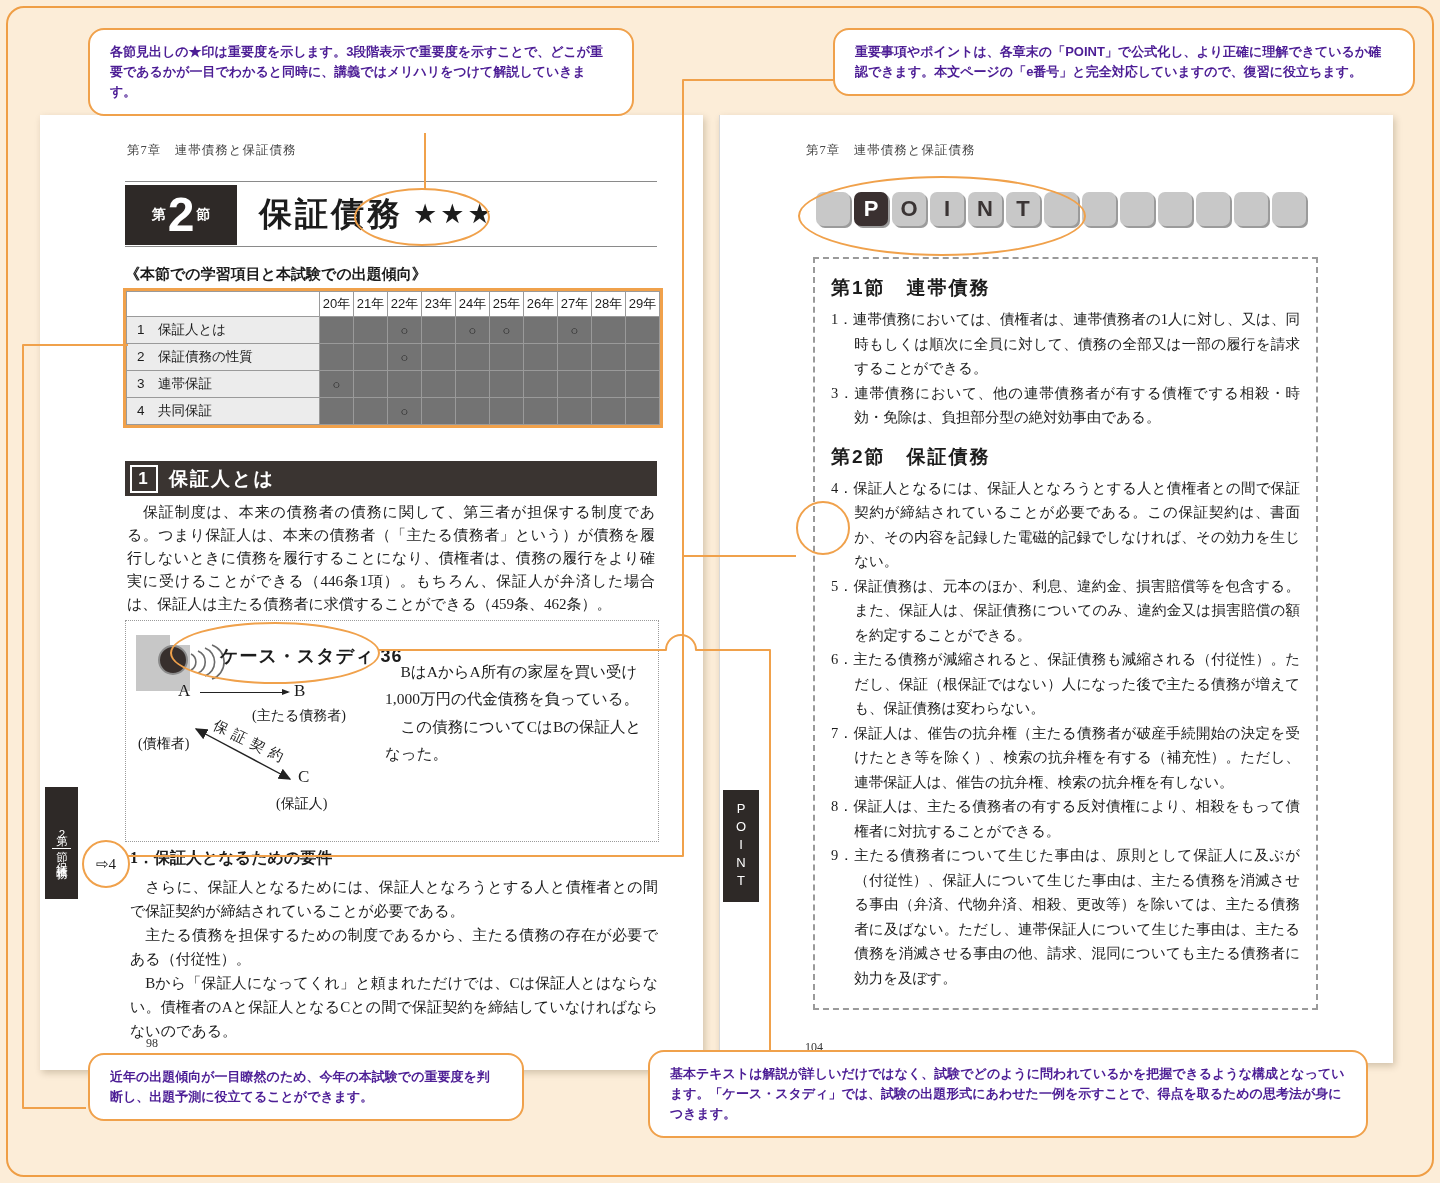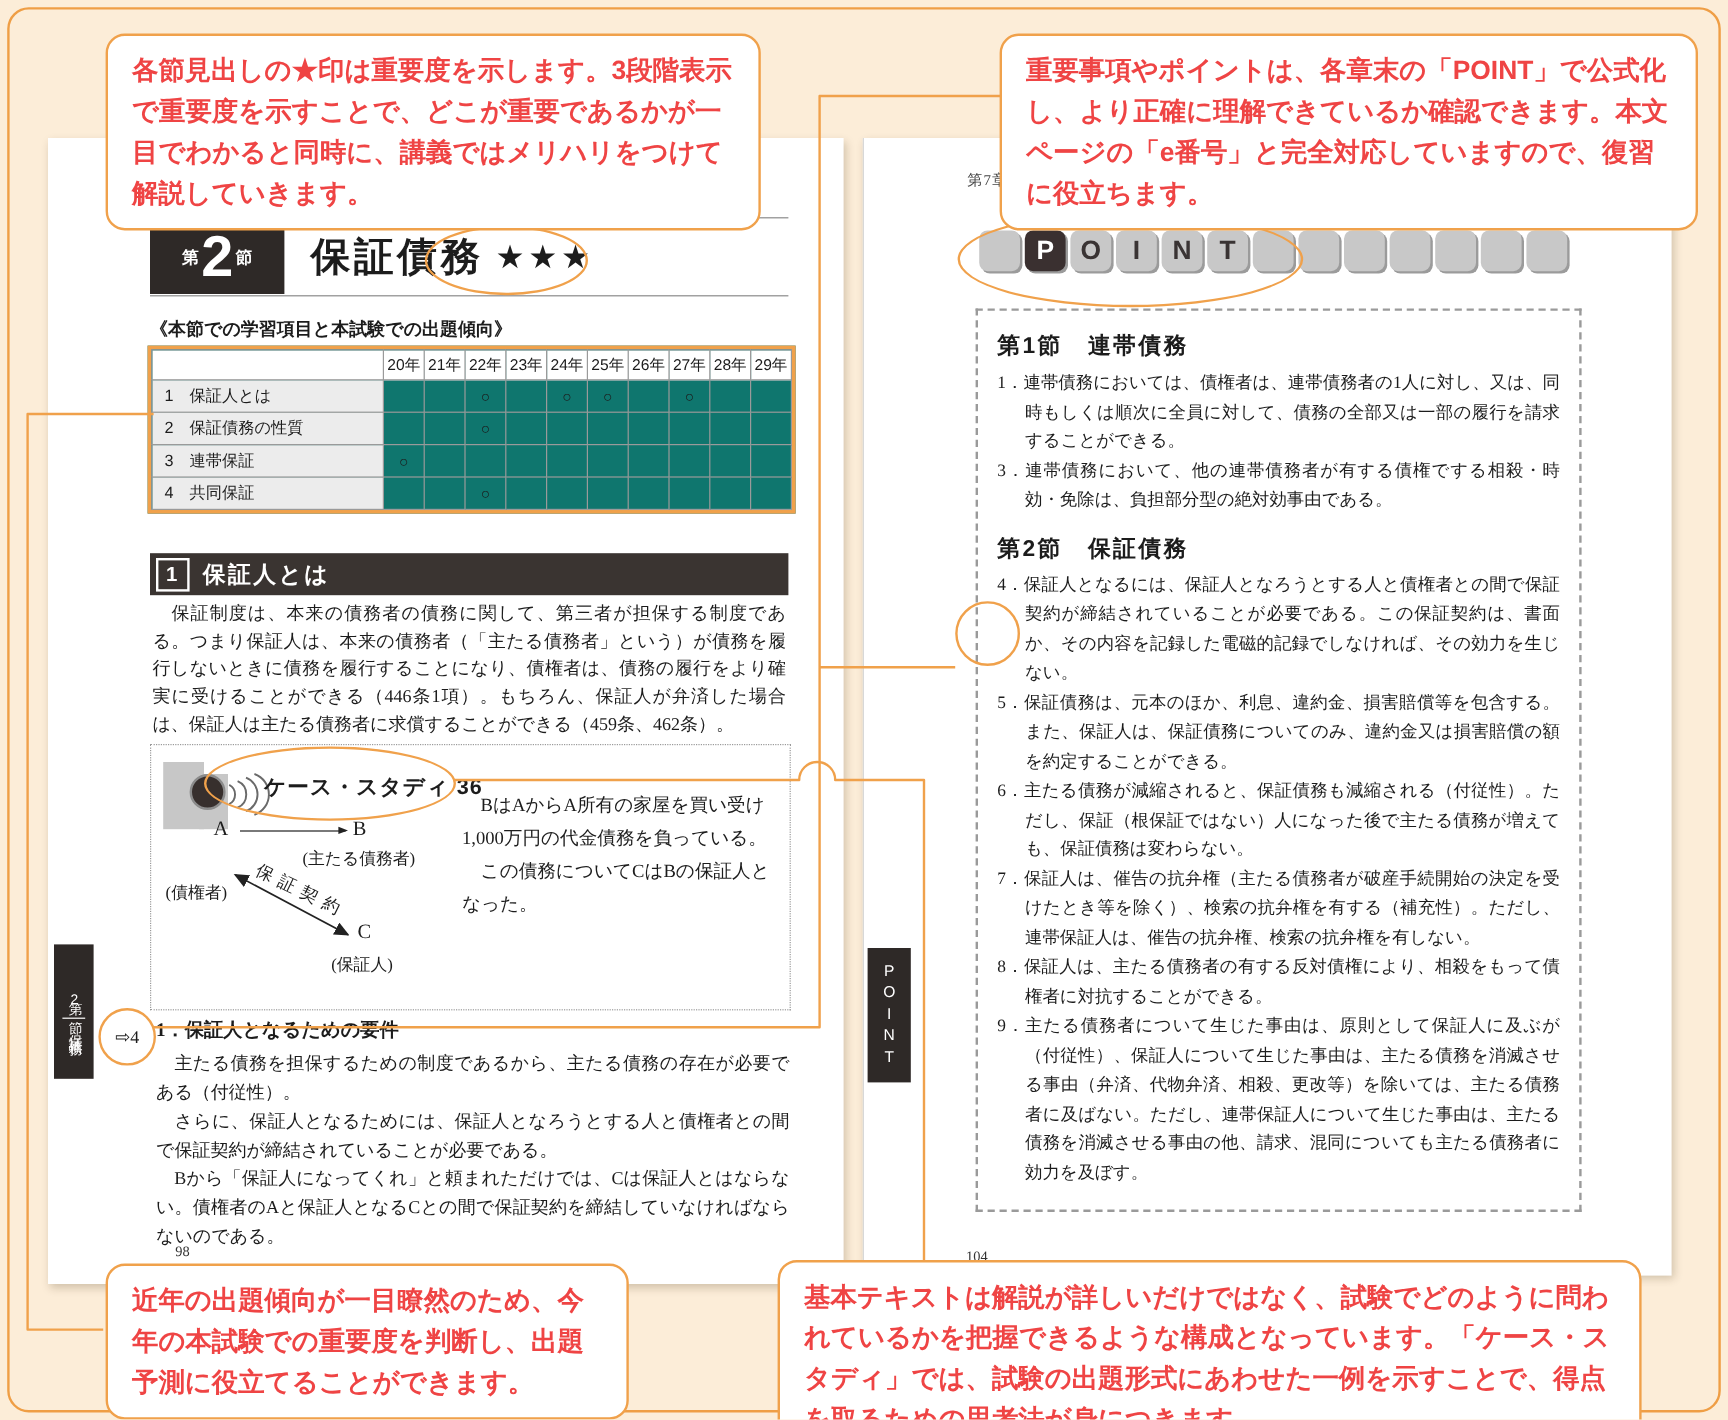--- a/index.html
+++ b/index.html
@@ -20,21 +20,21 @@
               display:flex;align-items:center;}
   .sec-block{width:112px;height:60px;background:#2e2927;color:#fff;display:flex;
              align-items:center;justify-content:center;margin-top:1px;}
   .sec-block .sm{font-size:14px;font-weight:bold;}
   .sec-block .big{font-size:48px;font-weight:bold;line-height:1;margin:0 2px;}
   .page-title{font-size:33px;font-weight:bold;letter-spacing:3px;margin-left:22px;}
   .stars{font-size:27px;letter-spacing:3px;margin-left:10px;}
 
   .table-caption{position:absolute;left:85px;top:150px;font-size:15px;font-weight:bold;}
 
-  .exam-table-wrap{position:absolute;left:83px;top:173px;width:534px;border:3px solid #f0a14b;background:#0f766e;}
+  .exam-table-wrap{position:absolute;left:83px;top:173px;width:534px;border:3px solid #f0a14b;background:#737373;}
   table.exam{border-collapse:collapse;width:100%;font-size:13px;}
   table.exam td{border:1px solid #9a9a9a;text-align:center;height:26px;padding:0;}
   table.exam tr.head td{height:24px;background:#fff;}
   table.exam td.lbl{width:182px;text-align:left;padding-left:10px;background:#ececec;font-size:13.5px;}
   table.exam tr.head td.lbl{background:#fff;}
 
   .sec1-bar{position:absolute;left:85px;top:346px;width:532px;height:35px;background:#3a3431;
             color:#fff;display:flex;align-items:center;font-size:19px;font-weight:bold;letter-spacing:2px;}
   .num-box{width:24px;height:24px;border:2px solid #fff;display:flex;align-items:center;justify-content:center;
            font-size:17px;margin:0 11px 0 5px;}
@@ -82,21 +82,21 @@
 
   .point-box{position:absolute;left:93px;top:142px;width:505px;height:753px;border:2px dashed #9a9a9a;
              padding:12px 16px;box-sizing:border-box;}
   .pt-title{font-size:19px;font-weight:bold;letter-spacing:2px;margin:4px 0 6px;}
   .pt-title.second{margin-top:14px;}
   .pt-item{font-family:"Liberation Serif",serif;font-size:14.5px;line-height:24.5px;
            padding-left:1.6em;text-indent:-1.6em;text-align:justify;}
 
   
   .callout{position:absolute;background:#fff;border:2.5px solid #f0a14b;border-radius:16px;
-           padding:12px 20px;font-size:22px;font-weight:600;line-height:1.55;color:#ef4444;z-index:10;}
+           padding:12px 20px;font-size:13px;font-weight:600;line-height:1.55;color:#4c1d95;z-index:10;}
   .co-tl{left:88px;top:28px;width:502px;}
   .co-tr{left:833px;top:28px;width:538px;}
   .co-bl{left:88px;top:1053px;width:392px;}
   .co-br{left:648px;top:1050px;width:676px;}
 
   
   .hl{position:absolute;border:2.5px solid #f0a14b;border-radius:50%;pointer-events:none;z-index:6;}
   .hl-stars{left:354px;top:188px;width:132px;height:54px;}
   .hl-case{left:170px;top:622px;width:206px;height:58px;}
   .hl-keys{left:798px;top:176px;width:284px;height:76px;}
@@ -249,22 +249,22 @@
     <span class="dg-sub serif" style="left:150px;top:174px;">(保証人)</span>
 
     <div class="cs-desc serif">
         <p>　BはAからA所有の家屋を買い受け1,000万円の代金債務を負っている。</p>
         <p>　この債務についてCはBの保証人となった。</p>
       </div>
   </div>
 
   <div class="subsec-head serif">1．保証人となるための要件</div>
   <div class="subsec-body serif">
+      <p>　さらに、保証人となるためには、保証人となろうとする人と債権者との間で保証契約が締結されていることが必要である。</p>
       <p>　主たる債務を担保するための制度であるから、主たる債務の存在が必要である（付従性）。</p>
-      <p>　さらに、保証人となるためには、保証人となろうとする人と債権者との間で保証契約が締結されていることが必要である。</p>
       <p>　Bから「保証人になってくれ」と頼まれただけでは、Cは保証人とはならない。債権者のAと保証人となるCとの間で保証契約を締結していなければならないのである。</p>
     </div>
 
   <div class="pagenum serif" style="left:106px;top:921px;">98</div>
 
   <div class="side-tab left-tab">
     <span class="vtxt">第2節</span>
     <span class="tab-div"></span>
     <span class="vtxt">保証債務</span>
   </div>

